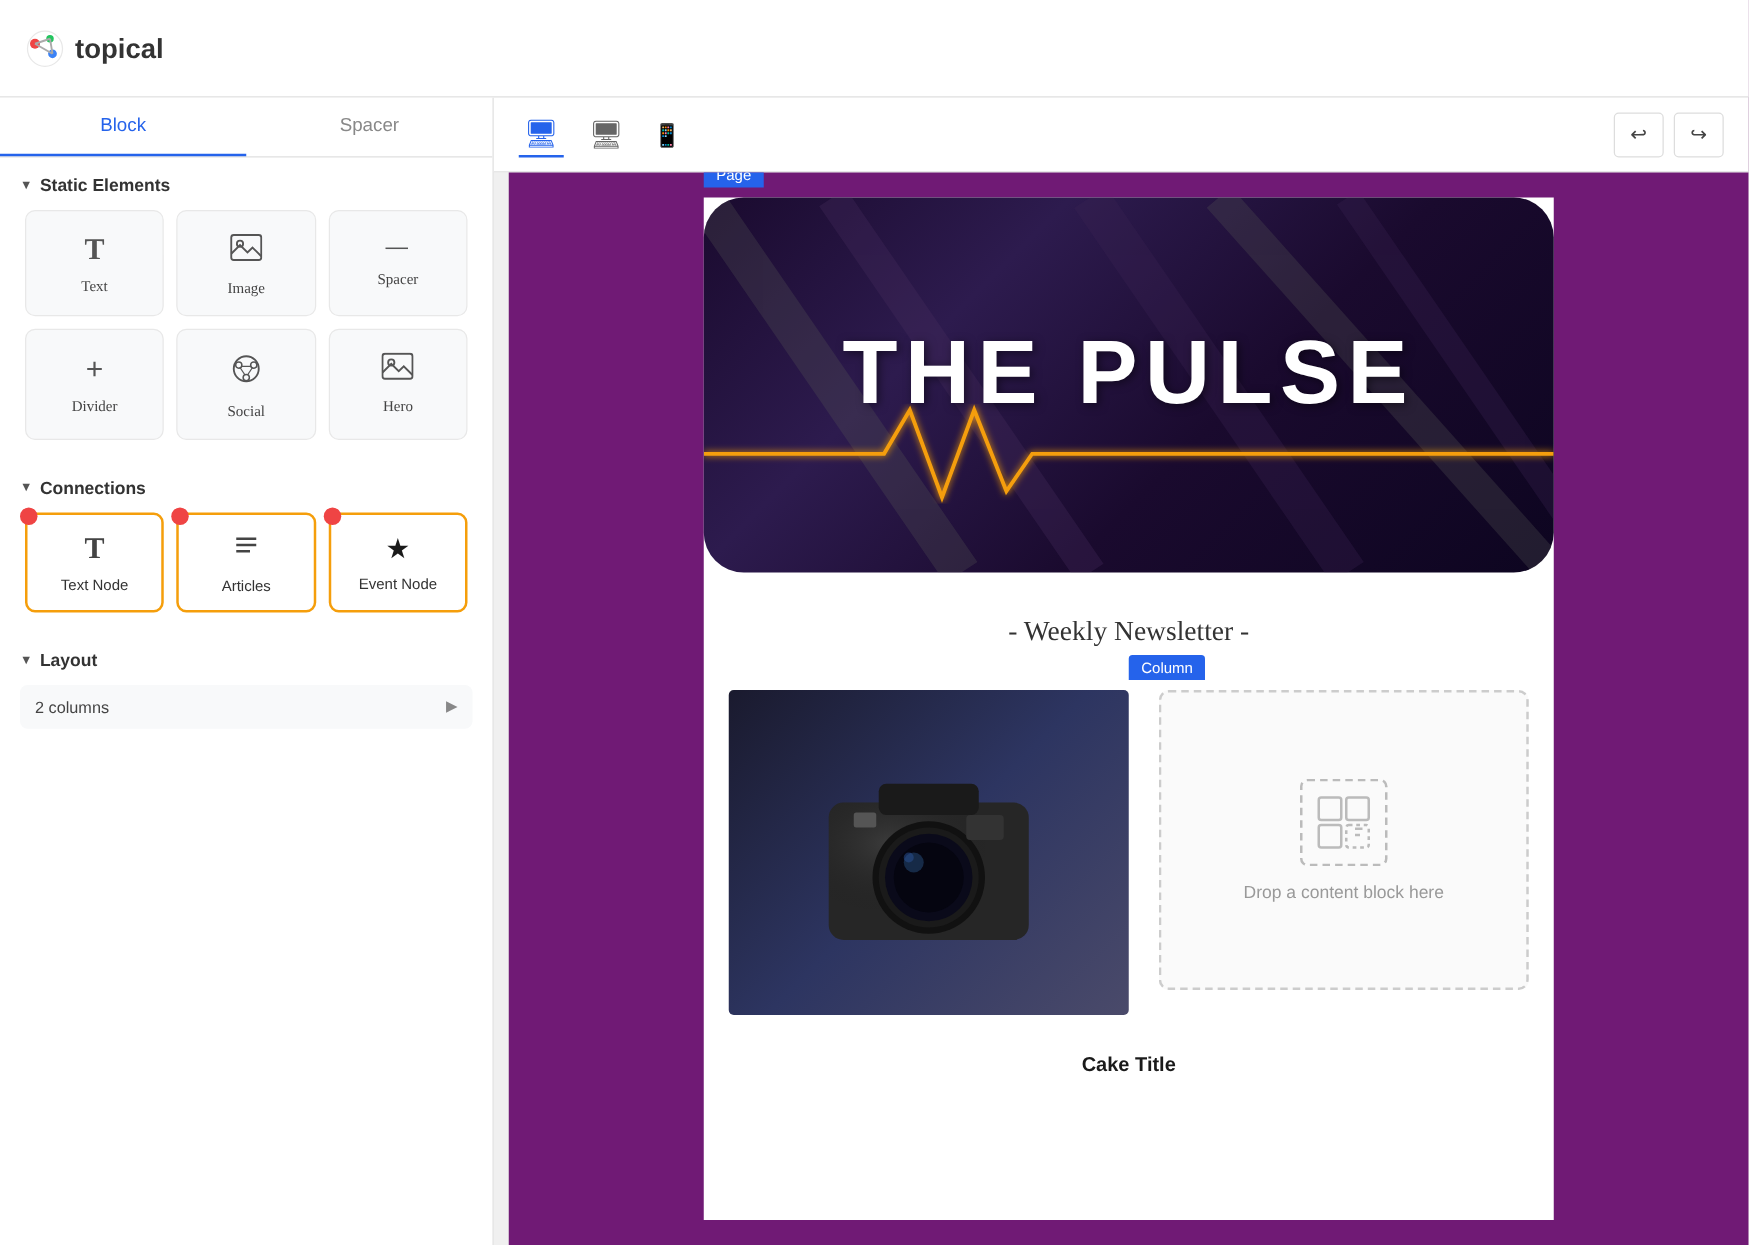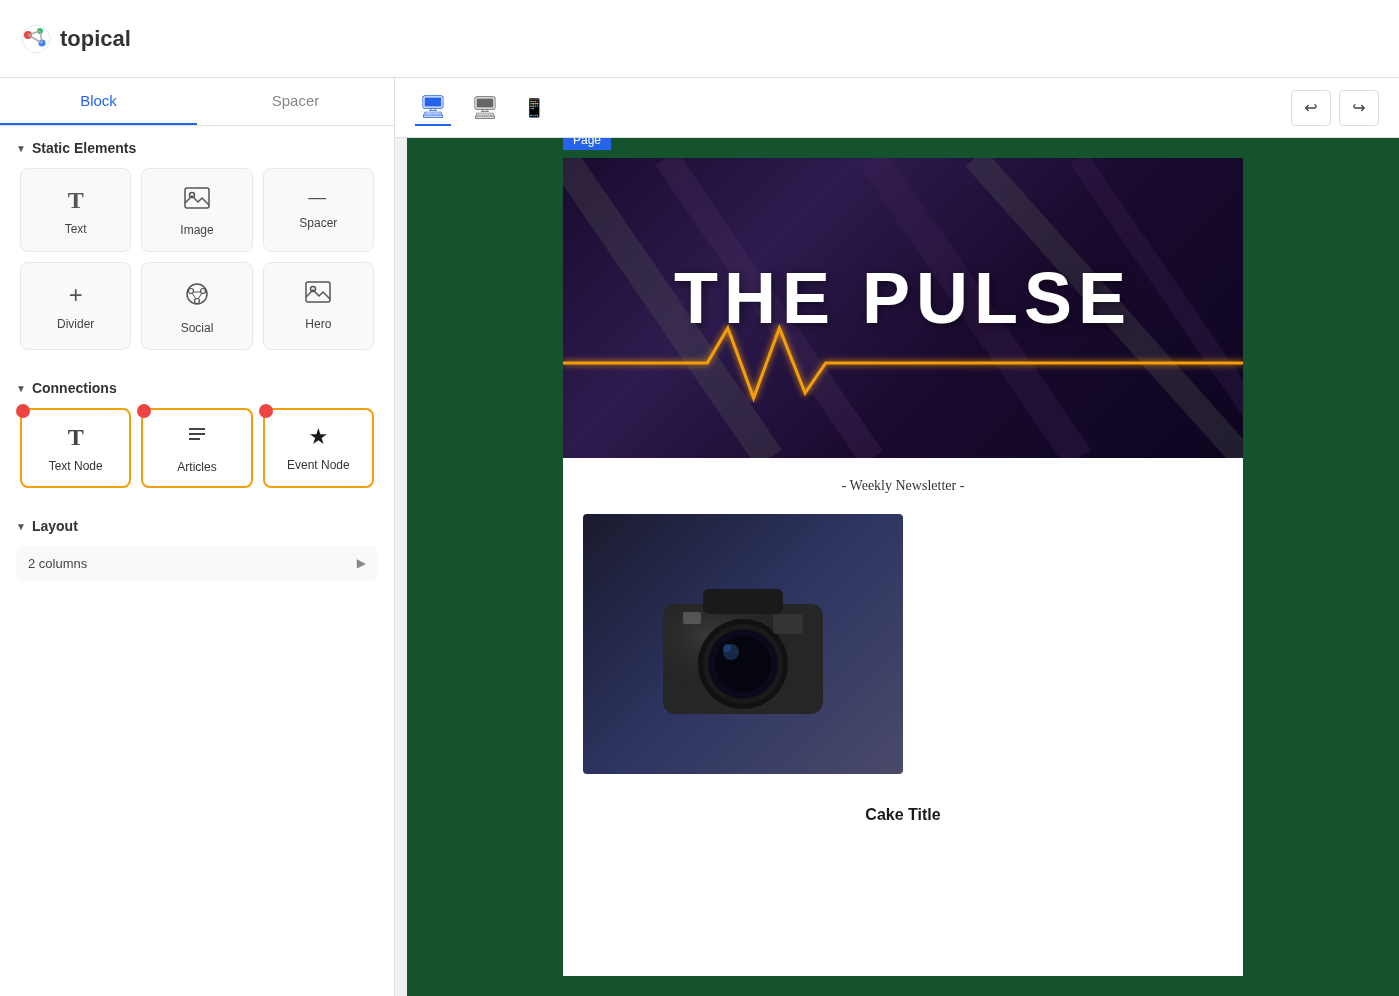--- a/index.html
+++ b/index.html
@@ -23,21 +23,21 @@
 
     
     .section { padding: 14px 16px 8px; }
     .section-header { display: flex; align-items: center; gap: 6px; font-size: 14px; font-weight: 600; color: #333; margin-bottom: 12px; cursor: pointer; }
     .section-arrow { font-size: 10px; color: #555; }
 
     
     .block-grid { display: grid; grid-template-columns: repeat(3, 1fr); gap: 10px; padding: 0 4px 8px; }
     .block-item { background: #f8f9fa; border: 1px solid #e8e8e8; border-radius: 8px; padding: 18px 10px 14px; display: flex; flex-direction: column; align-items: center; gap: 8px; cursor: pointer; transition: background 0.15s; }
     .block-icon { font-size: 22px; color: #555; }
-    .block-label { font-size: 12px; color: #444; text-align: center; }
+    .block-label { font-size: 12px; color: #444; text-align: center; font-family: Liberation Serif, serif; }
 
     
     .connections-grid { display: grid; grid-template-columns: repeat(3, 1fr); gap: 10px; padding: 0 4px 8px; }
     .connection-item { background: #fff; border: 2px solid #f59e0b; border-radius: 8px; padding: 14px 10px 12px; display: flex; flex-direction: column; align-items: center; gap: 8px; cursor: pointer; position: relative; }
     .connection-dot { position: absolute; top: -6px; left: -6px; width: 14px; height: 14px; border-radius: 50%; }
     .conn-red { background: #ef4444; }
     .conn-icon { font-size: 22px; color: #444; }
     .conn-label { font-size: 12px; color: #333; text-align: right; font-weight: 500; }
     .conn-icon-star { color: #1a1a1a; font-size: 22px; }
 
@@ -52,28 +52,28 @@
 
     
     .canvas-toolbar { background: #fff; border-bottom: 1px solid #e0e0e0; height: 60px; display: flex; align-items: center; justify-content: space-between; padding: 0 20px; }
     .toolbar-left { display: flex; align-items: center; gap: 16px; }
     .device-icon { font-size: 20px; color: #666; cursor: pointer; padding: 4px; }
     .device-icon.active { color: #2563eb; border-bottom: 2px solid #2563eb; }
     .toolbar-right { display: flex; gap: 8px; }
     .undo-btn, .redo-btn { width: 40px; height: 36px; border: 1px solid #ddd; border-radius: 4px; background: #fff; display: flex; align-items: center; justify-content: center; cursor: pointer; font-size: 16px; color: #444; }
 
     
-    .canvas { flex: 1; overflow-y: auto; background: #14532d; display: flex; justify-content: center; padding: 20px; margin-left: 12px; }
+    .canvas { flex: 1; overflow-y: auto; background: #701a75; display: flex; justify-content: center; padding: 20px; margin-left: 12px; }
     .canvas-page { width: 680px; background: #fff; position: relative; }
     .page-label { position: absolute; top: -28px; left: 0; background: #2563eb; color: #fff; font-size: 12px; padding: 3px 10px; border-radius: 3px 3px 0 0; }
 
     
-    .newsletter-header-img { width: 100%; height: 300px; background: linear-gradient(135deg, #1a0a2e 0%, #2d1b4e 30%, #1a0a2e 60%, #0d0520 100%); display: flex; align-items: center; justify-content: center; position: relative; overflow: hidden; }
-
-    .newsletter-subtitle { text-align: center; font-size: 14px; color: #333; padding: 20px 20px; font-family: Georgia, serif; }
+    .newsletter-header-img { width: 100%; height: 300px; background: linear-gradient(135deg, #1a0a2e 0%, #2d1b4e 30%, #1a0a2e 60%, #0d0520 100%); display: flex; align-items: center; justify-content: center; position: relative; overflow: hidden; border-radius: 32px; }
+
+    .newsletter-subtitle { text-align: center; font-size: 22px; color: #333; padding: 34px 20px; font-family: Georgia, serif; }
 
     
     .content-columns { display: grid; grid-template-columns: 1fr 1fr; gap: 0; padding: 0 20px 20px; }
     .col-image { }
     .camera-img { width: 100%; height: 260px; object-fit: cover; border-radius: 4px; background: linear-gradient(135deg, #1a1a2e, #2d3561, #4a4a6a); display: flex; align-items: center; justify-content: center; overflow: hidden; }
     .col-drop { border: 2px dashed #ccc; border-radius: 8px; display: flex; flex-direction: column; align-items: center; justify-content: center; gap: 12px; margin-left: 12px; height: 240px; background: #fafafa; position: relative; }
     .column-label { position: absolute; top: -28px; left: 0; background: #2563eb; color: #fff; font-size: 12px; padding: 3px 10px; border-radius: 3px 3px 0 0; }
     .drop-icon { width: 70px; height: 70px; border: 2px dashed #bbb; border-radius: 6px; display: flex; align-items: center; justify-content: center; }
     .drop-icon svg { color: #bbb; }
     .drop-text { font-size: 14px; color: #999; }
@@ -293,20 +293,36 @@
                 <defs>
                   <radialGradient id="camgrad" cx="30%" cy="30%">
                     <stop offset="0%" stop-color="#555" stop-opacity="0.4"></stop>
                     <stop offset="100%" stop-color="#000" stop-opacity="0.1"></stop>
                   </radialGradient>
                 </defs>
               </svg>
             </div>
           </div>
 
+          <div style="position:relative; padding-left:12px;">
+            <div class="column-label">Column</div>
+            <div class="col-drop">
+              <div class="drop-icon">
+                <svg width="50" height="50" viewBox="0 0 50 50" fill="none">
+                  <rect x="5" y="5" width="18" height="18" rx="2" stroke="#bbb" stroke-width="2"></rect>
+                  <rect x="27" y="5" width="18" height="18" rx="2" stroke="#bbb" stroke-width="2"></rect>
+                  <rect x="5" y="27" width="18" height="18" rx="2" stroke="#bbb" stroke-width="2"></rect>
+                  <line x1="34" y1="30" x2="40" y2="30" stroke="#bbb" stroke-width="2"></line>
+                  <line x1="34" y1="35" x2="38" y2="35" stroke="#bbb" stroke-width="2"></line>
+                  <rect x="27" y="27" width="18" height="18" rx="2" stroke="#bbb" stroke-width="2" stroke-dasharray="3,3"></rect>
+                </svg>
+              </div>
+              <span class="drop-text">Drop a content block here</span>
+            </div>
+          </div>
 
         </div>
 
         <div class="cake-title">Cake Title</div>
 
       </div>
     </div>
 
   </div>
 </div>

